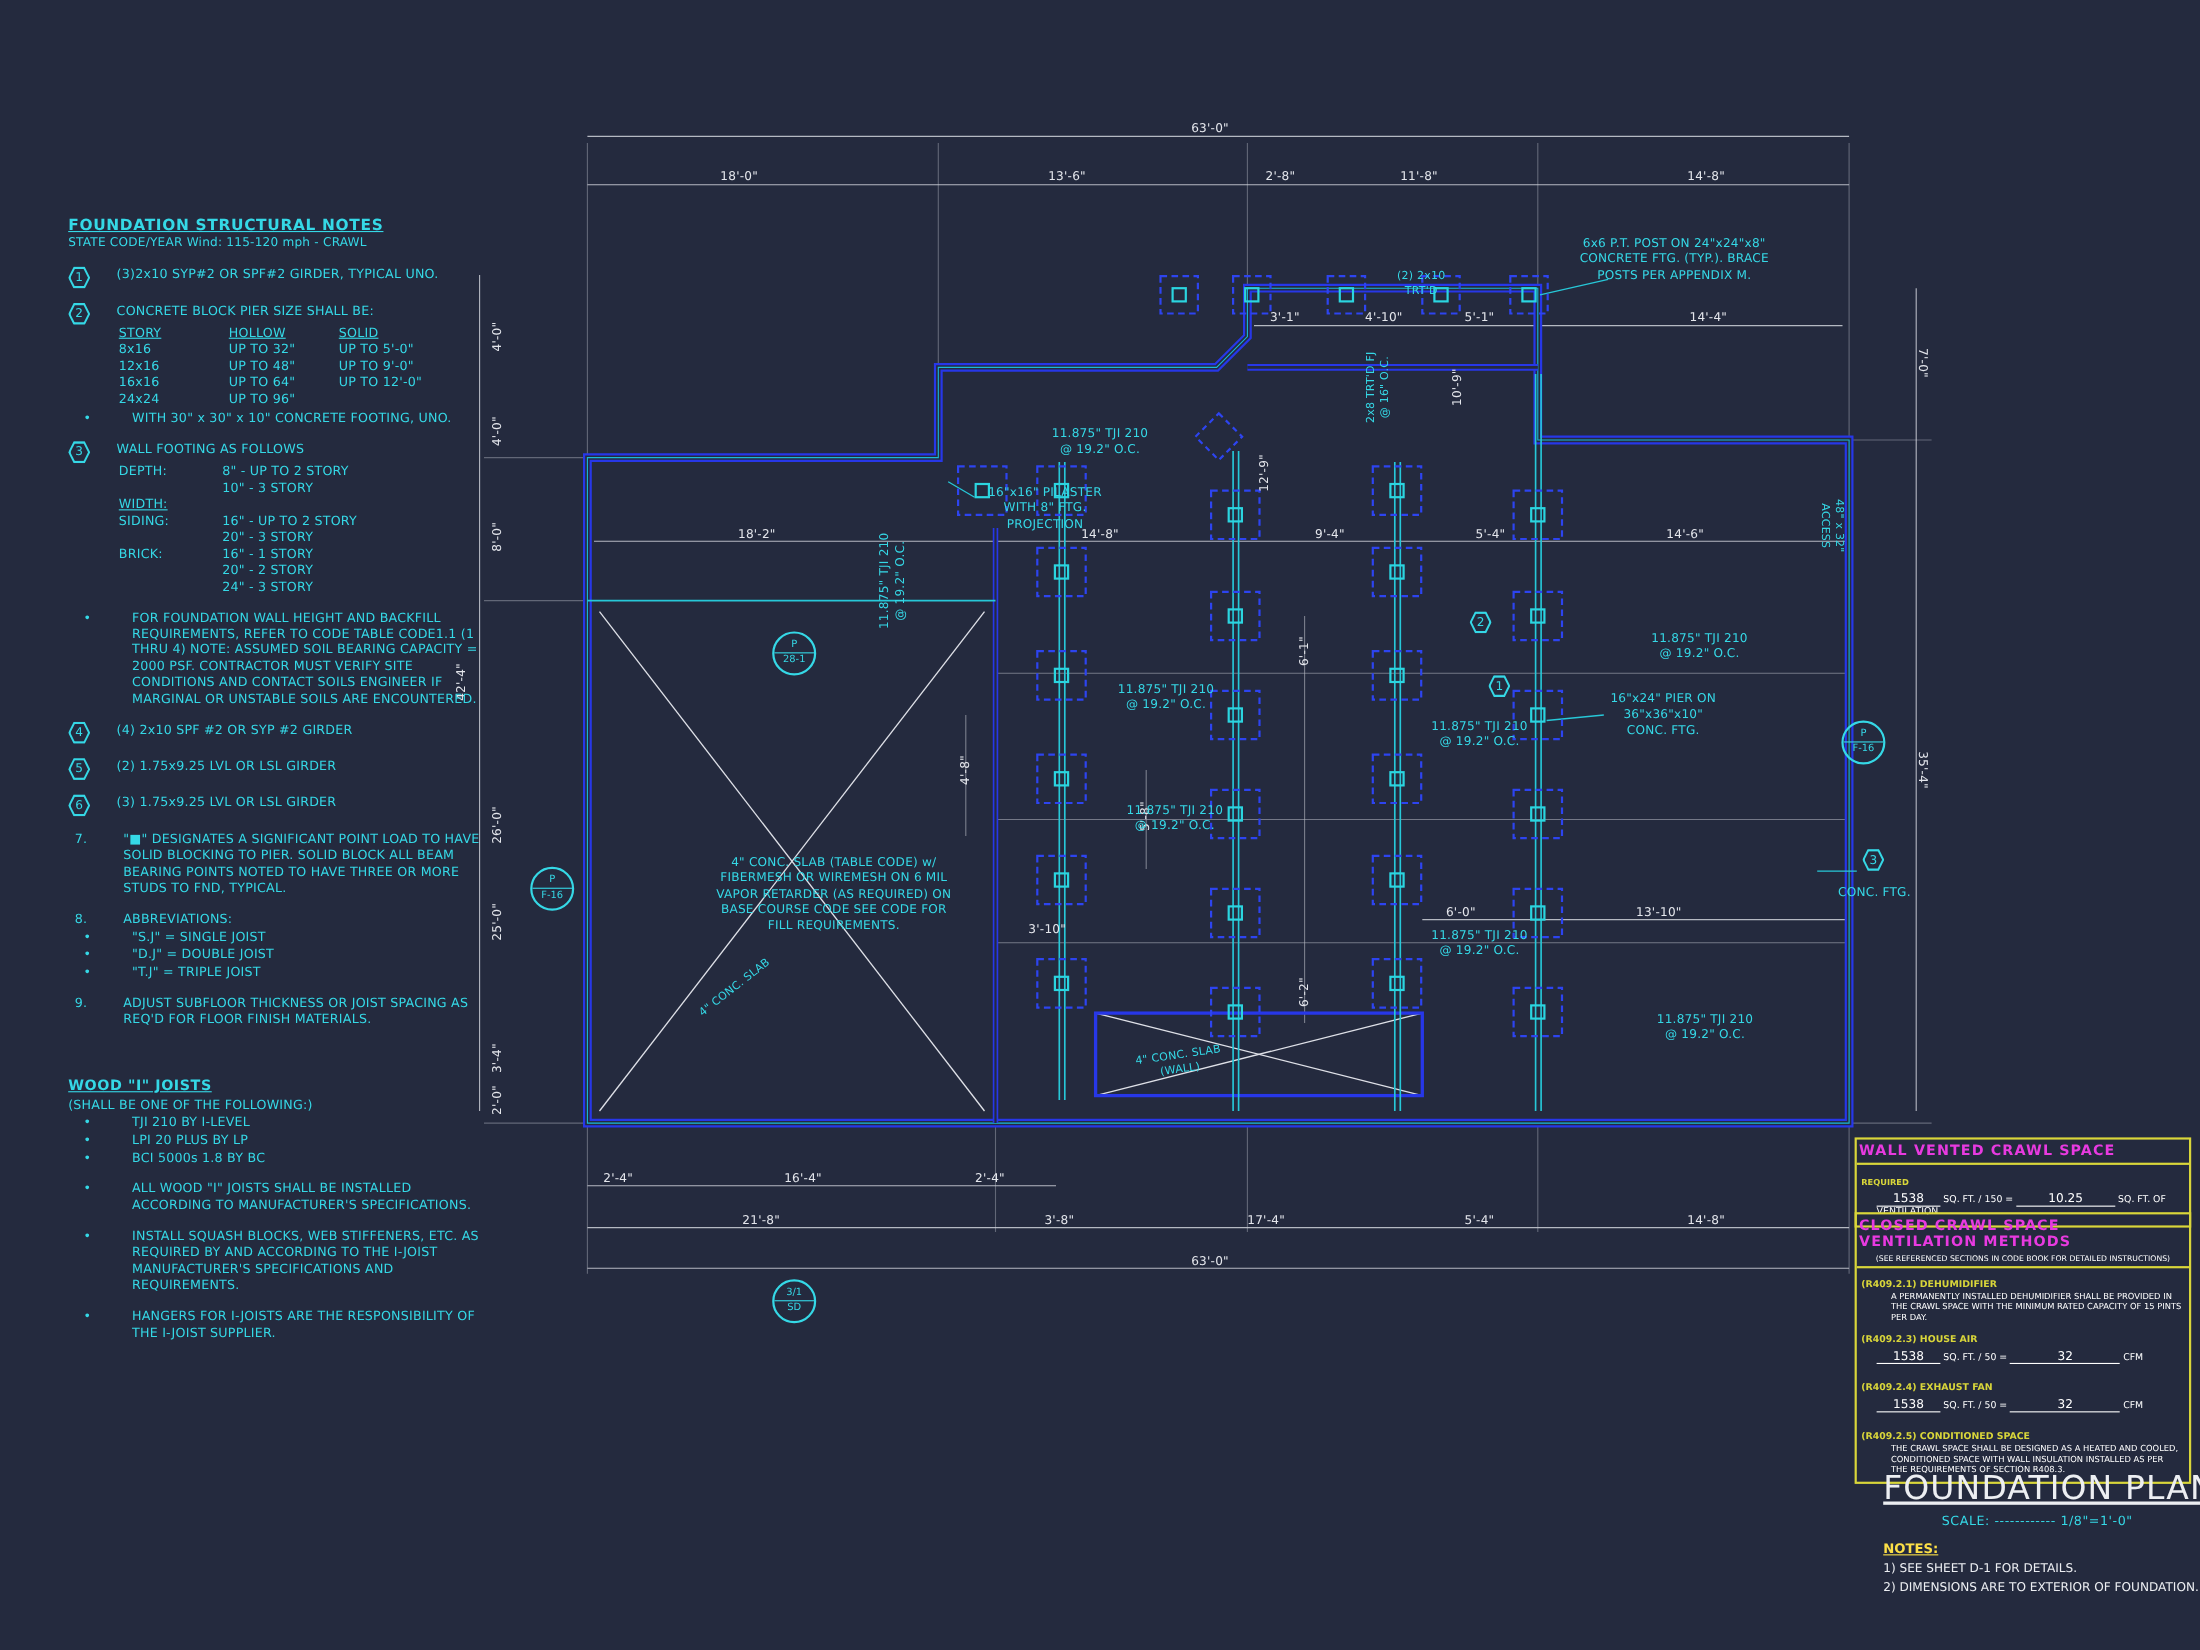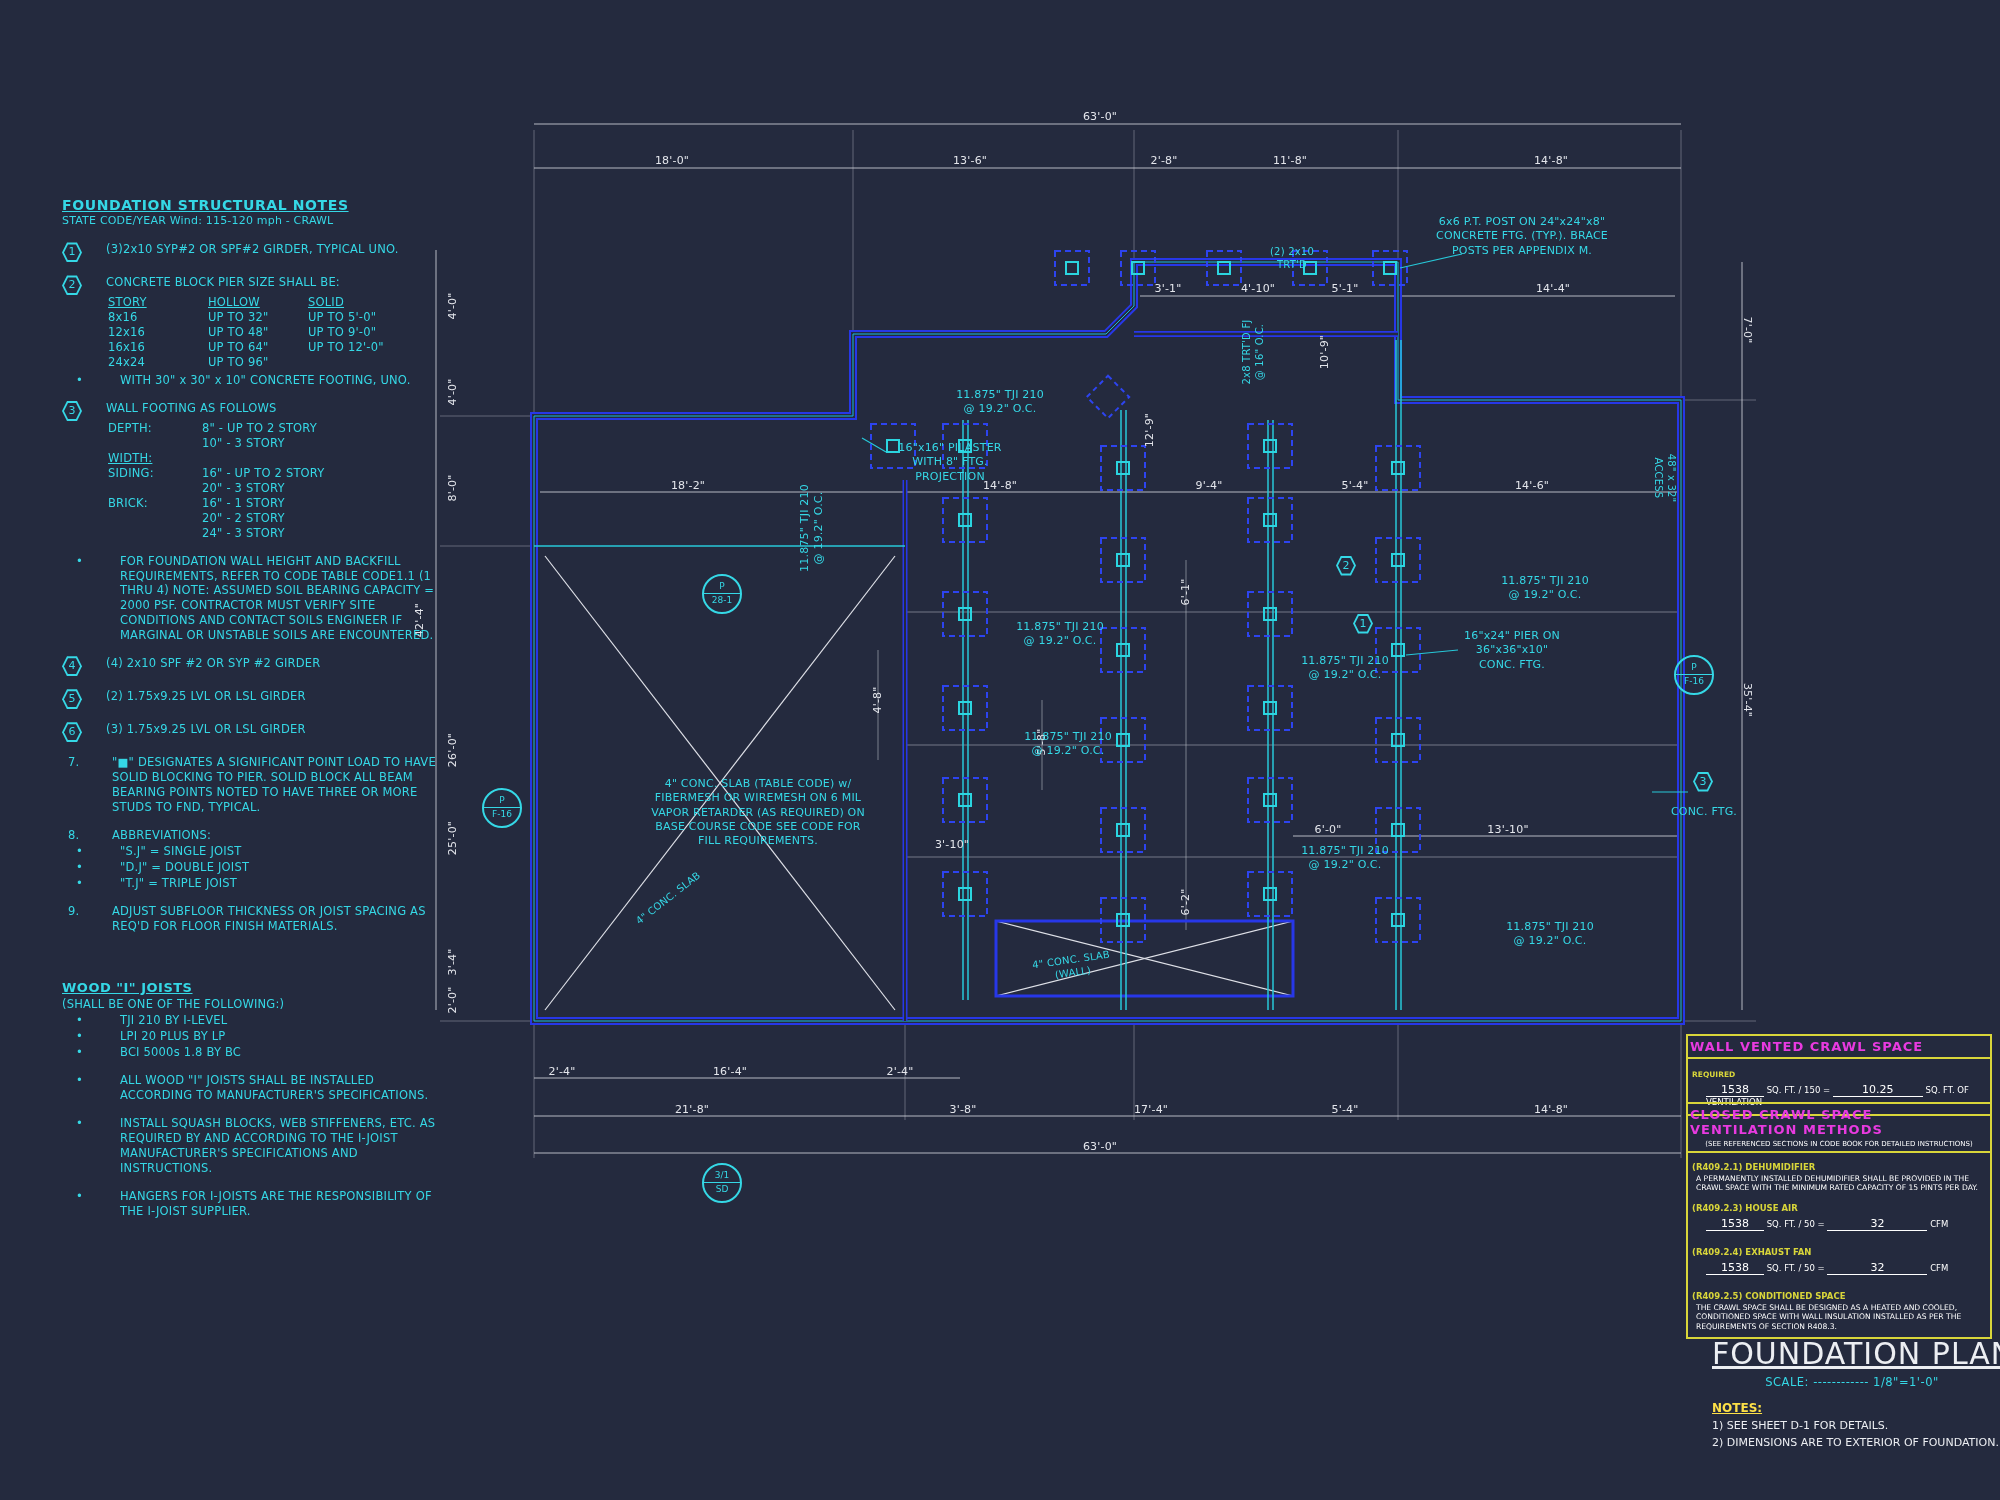--- a/index.html
+++ b/index.html
@@ -35,21 +35,21 @@
   .ctag .b{display:block;margin-top:2px;}
   .htag{position:absolute;width:22px;height:22px;transform:translate(-50%,-50%);}
   
   .vt{position:absolute;border:2px solid #d9d63a;color:#fff;}
   .vt .vt-title{color:#e83ae0;font-weight:bold;text-align:left;font-size:13px;letter-spacing:1px;
                 border-bottom:2px solid #d9d63a;padding:3px 2px;}
   .u-num{display:inline-block;border-bottom:1px solid #fff;min-width:58px;text-align:center;font-size:11px;}
   .formula{font-size:8.5px;padding:2px 8px 6px 14px;}
   .sec{padding:2px 6px 1px 4px;}
   .sec .code{color:#d9d63a;font-weight:bold;font-size:8.5px;}
-  .sec .body{font-size:7.6px;line-height:1.25;padding-left:4px;}
+  .sec .body{font-size:7.6px;line-height:1.25;padding-left:4px;margin-left:23px;}
   
   #tblock{position:absolute;left:1712px;top:1336px;width:280px;}
   #tblock .big{color:#eceef2;font-size:30px;letter-spacing:1px;text-decoration:underline;text-align:center;white-space:nowrap;}
   #tblock .scale{color:#35d8e6;font-size:11.5px;text-align:center;margin-top:4px;letter-spacing:.5px;}
   #tblock .nlbl{color:#fde047;font-size:12px;font-weight:bold;text-decoration:underline;margin-top:12px;}
   #tblock .nln{color:#eceef2;font-size:11px;margin-top:4px;white-space:nowrap;}
   svg{position:absolute;left:0;top:0;}
 </style>
 </head>
 <body>
@@ -440,21 +440,21 @@
       <div class="nrow" style="margin-top:1px;">
           <span class="bullet">•</span>
           <span class="nbody">BCI 5000s 1.8 BY BC</span>
         </div>
       <div class="nrow">
           <span class="bullet">•</span>
           <span class="nbody">ALL WOOD "I" JOISTS SHALL BE INSTALLED ACCORDING TO MANUFACTURER'S SPECIFICATIONS.</span>
         </div>
       <div class="nrow">
           <span class="bullet">•</span>
-          <span class="nbody">INSTALL SQUASH BLOCKS, WEB STIFFENERS, ETC. AS REQUIRED BY AND ACCORDING TO THE I-JOIST MANUFACTURER'S SPECIFICATIONS AND INSTRUCTIONS.</span>
+          <span class="nbody">INSTALL SQUASH BLOCKS, WEB STIFFENERS, ETC. AS REQUIRED BY AND ACCORDING TO THE I-JOIST MANUFACTURER'S SPECIFICATIONS AND REQUIREMENTS.</span>
         </div>
       <div class="nrow">
           <span class="bullet">•</span>
           <span class="nbody">HANGERS FOR I-JOISTS ARE THE RESPONSIBILITY OF THE I-JOIST SUPPLIER.</span>
         </div>
     </div>
   </div>
 
   <div class="vt" style="left:1686px;top:1034px;width:302px;">
     <div class="vt-title">WALL VENTED CRAWL SPACE</div>

